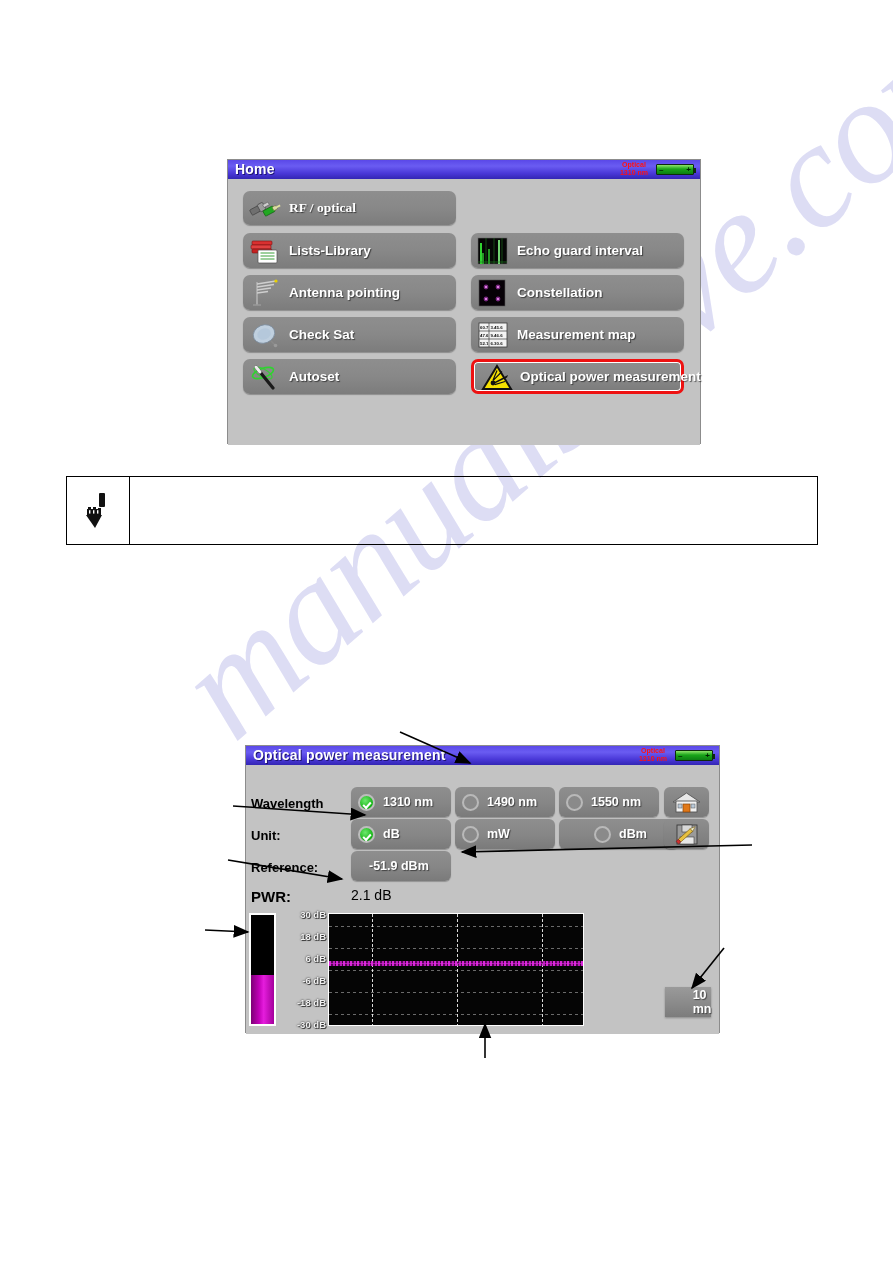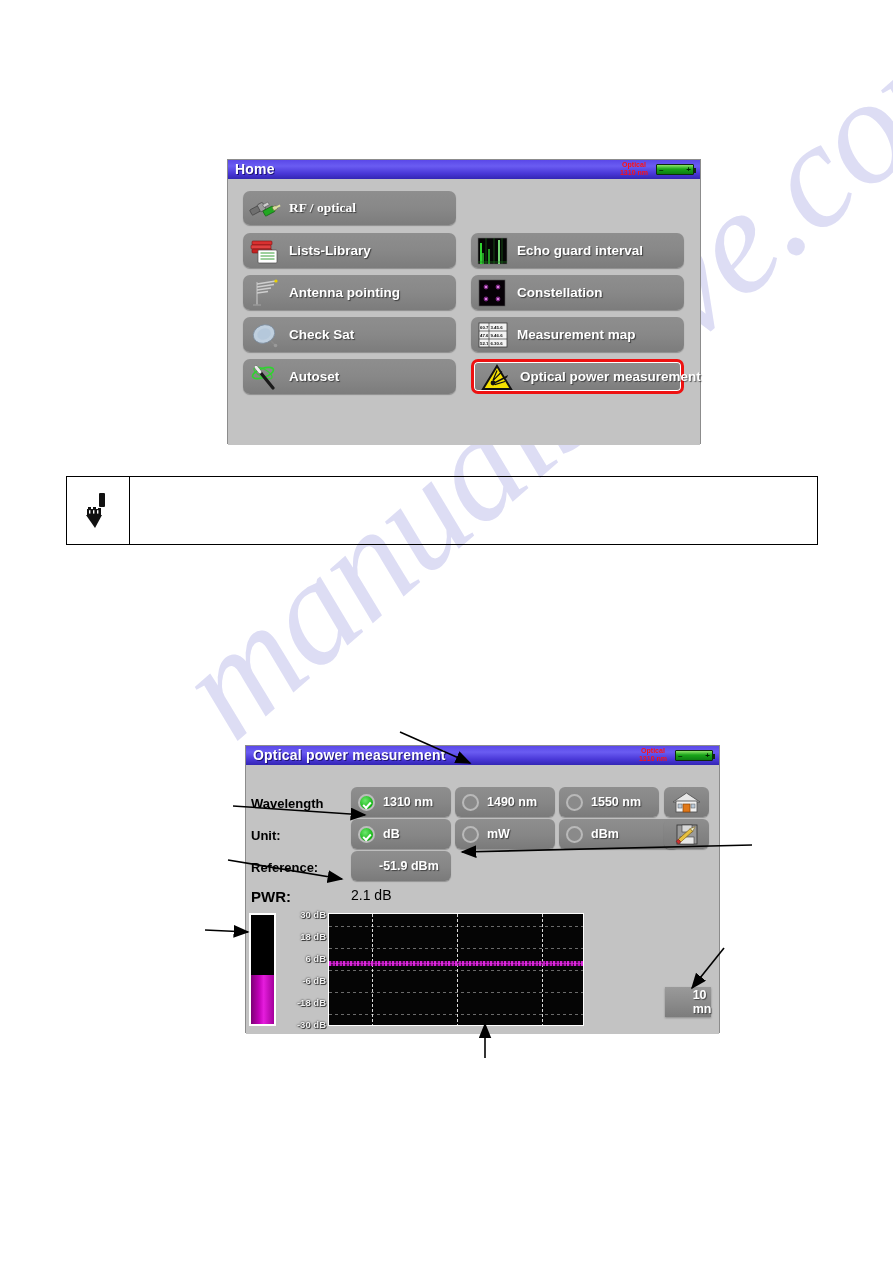--- a/index.html
+++ b/index.html
@@ -132,21 +132,21 @@
   .optbtn .olbl {
     color:#fff; font-size:12.5px; font-weight:bold;
     text-shadow:1px 1px 1px rgba(0,0,0,.5); white-space:nowrap;
   }
   .valbox {
     position:absolute;
     background: linear-gradient(180deg,#8e8e8e 0%, #868686 55%, #7a7a7a 100%);
     border-radius:6px; box-shadow:0 1px 1px rgba(0,0,0,.25);
     color:#fff; font-size:12.5px; font-weight:bold;
     text-shadow:1px 1px 1px rgba(0,0,0,.5);
-    display:flex; align-items:center; padding-left:28px;
+    display:flex; align-items:center; padding-left:18px;
   }
   .sqbtn {
     position:absolute;
     background: linear-gradient(180deg,#8e8e8e,#7a7a7a);
     border-radius:6px; box-shadow:0 1px 1px rgba(0,0,0,.25);
   }
   .pwrval {
     position:absolute; color:#000; font-size:14px; font-weight:normal;
   }
 
@@ -465,21 +465,21 @@
     <div class="rowlabel" style="left:5px; top:63px;">Unit:</div>
 
     <div class="optbtn" style="left:105px; top:54px; width:100px; height:30px;">
       <div class="radio on"></div>
       <div class="olbl">dB</div>
     </div>
     <div class="optbtn" style="left:209px; top:54px; width:100px; height:30px;">
       <div class="radio"></div>
       <div class="olbl">mW</div>
     </div>
-    <div class="optbtn" style="left:313px; top:54px; width:120px; height:30px;">
+    <div class="optbtn" style="left:313px; top:54px; width:120px; height:30px;padding-left:28px;">
       <div class="radio"></div>
       <div class="olbl">dBm</div>
     </div>
 
     <div class="sqbtn" style="left:418px; top:54px; width:45px; height:30px;">
       <svg width="45" height="30" viewBox="0 0 45 30">
         <rect x="13" y="6" width="20" height="19" fill="#9a9a9a" stroke="#3a3a3a" stroke-width=".9"></rect>
         <rect x="18" y="6" width="10" height="7" fill="#d8d8d8" stroke="#3a3a3a" stroke-width=".6"></rect>
         <rect x="16" y="18" width="14" height="7" fill="#e8e8e8" stroke="#3a3a3a" stroke-width=".6"></rect>
         <g transform="rotate(-42 23 15)">

